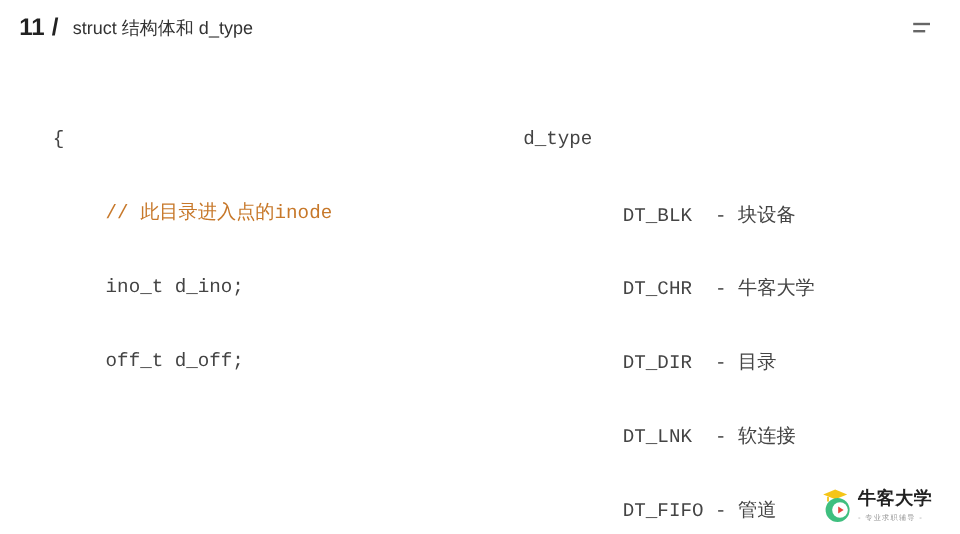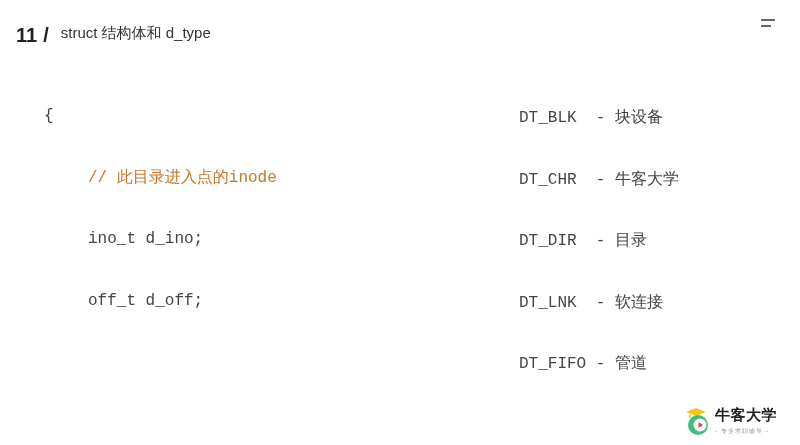--- a/index.html
+++ b/index.html
@@ -1,20 +1,20 @@
 <!DOCTYPE html>
 <html><head>
 <meta charset="utf-8">
 <style>
   html, body { margin: 0; padding: 0; }
   body {
     width: 800px; height: 445px; background: #ffffff; position: relative; overflow: hidden;
     font-family: "Liberation Sans", "DejaVu Sans", sans-serif; color: #333;
   }
-  .header { position: absolute; left: 16px; top: 24px; display: flex; align-items: flex-start; }
+  .header { position: absolute; left: 16px; top: 12px; display: flex; align-items: center; }
   .page-num { font-size: 20px; font-weight: bold; color: #222; letter-spacing: 0px; }
   .slash { font-size: 20px; font-weight: bold; color: #222; margin: 0 12px 0 6px; }
   .title { font-size: 15px; color: #333; }
   .menu-icon { position: absolute; left: 761px; top: 19px; width: 14px; height: 9px; cursor: pointer; }
   .menu-icon .bar { position: absolute; left: 0; height: 2px; background: #666; }
   .menu-icon .b1 { top: 0; width: 14px; }
   .menu-icon .b2 { top: 6px; width: 10px; }
 
   .code { position: absolute; font-family: "Liberation Mono", "DejaVu Sans Mono", monospace; font-size: 16px; color: #444; white-space: pre; }
   .code .line { height: 25.6px; line-height: 25.6px; }
@@ -52,20 +52,21 @@
   
   
   
   
   
   
   
 </div>
 
 <div class="code right">
+  <div class="line">d_type</div>
   <div class="line indent2"><span>DT_BLK  - </span><span class="cjk">块设备</span></div>
   <div class="line indent2"><span>DT_CHR  - </span><span class="cjk">牛客大学</span></div>
   <div class="line indent2"><span>DT_DIR  - </span><span class="cjk">目录</span></div>
   <div class="line indent2"><span>DT_LNK  - </span><span class="cjk">软连接</span></div>
   <div class="line indent2"><span>DT_FIFO - </span><span class="cjk">管道</span></div>
   
   
   
 </div>
 

